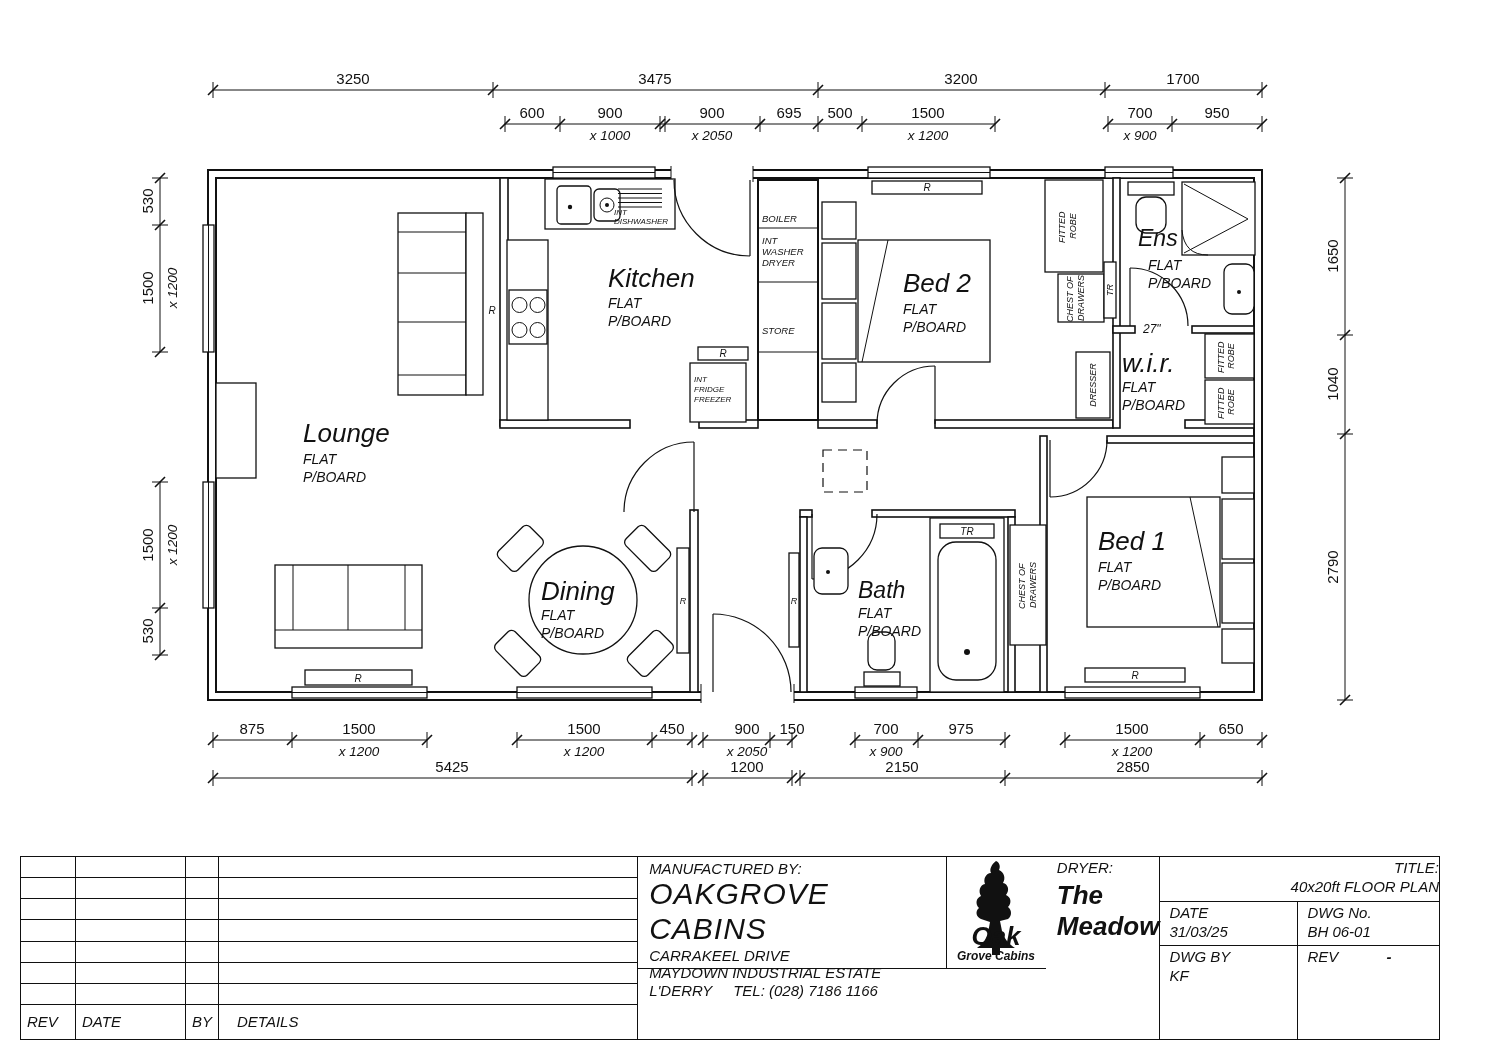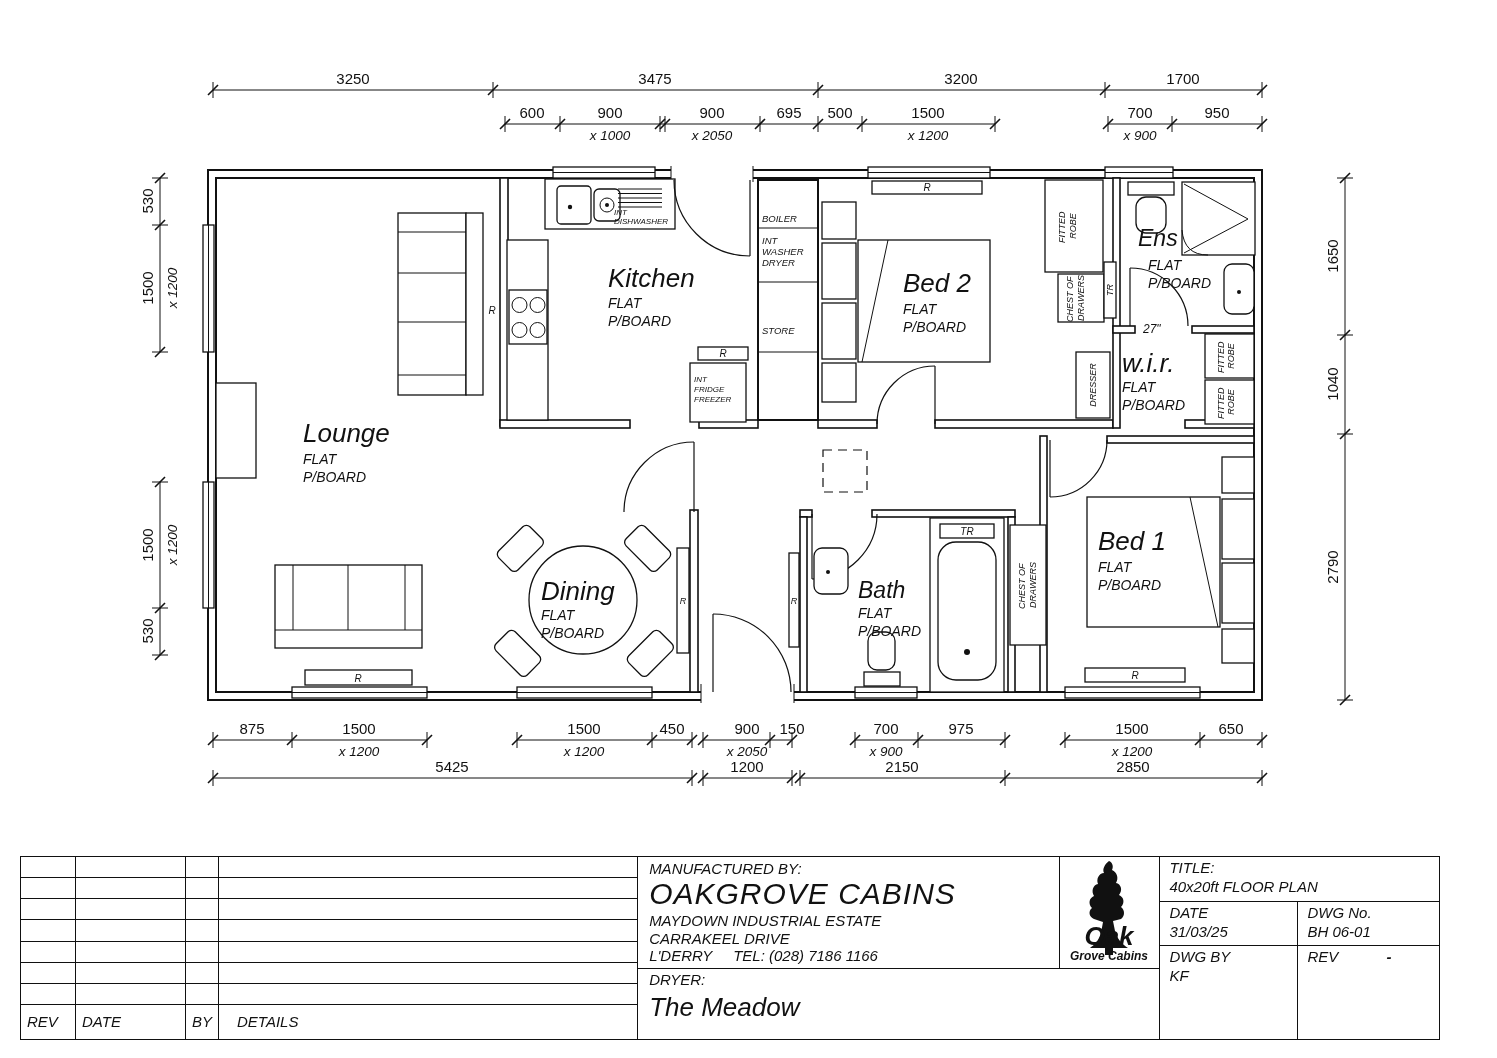--- a/index.html
+++ b/index.html
@@ -27,37 +27,37 @@
   
   .tstrip{position:absolute;left:20px;top:856px;width:1420px;height:184px;border:1.6px solid #111;
           display:flex;box-sizing:border-box;font-style:italic;}
   .revtable{width:617px;display:grid;grid-template-columns:55px 110px 33px 1fr;
             grid-template-rows:repeat(7,1fr) 34px;box-sizing:border-box;}
   .rc{border-right:1.5px solid #111;border-bottom:1.5px solid #111;}
   .rc.last{border-right:none;}
   .rh{border-right:1.5px solid #111;display:flex;align-items:center;padding-left:6px;
       font-size:15px;}
   .rh.last{border-right:none;padding-left:18px;font-style:italic;}
-  .center{width:523px;border-left:1.6px solid #111;display:flex;flex-direction:column;box-sizing:border-box;}
+  .center{width:523px;border-left:1.6px solid #111;display:flex;flex-direction:row;box-sizing:border-box;}
   .center-top{height:112px;border-bottom:1.6px solid #111;display:flex;box-sizing:border-box;}
   .mfg-text{flex:1;padding:3px 0 0 11px;line-height:1.16;}
   .mfg-label{font-size:15px;}
   .mfg-company{font-size:30px;letter-spacing:1px;}
   .mfg-addr{font-size:15px;}
   .logo-cell{width:100px;border-left:1.6px solid #111;box-sizing:border-box;}
   .center-bottom{flex:1;padding:2px 0 0 11px;}
   .model-label{font-size:15px;}
-  .model-name{font-size:26px;margin-top:4px;}
+  .model-name{font-size:26px;margin-top:4px;font-weight:bold;}
   .meta{width:280px;border-left:1.6px solid #111;display:flex;flex-direction:column;box-sizing:border-box;font-size:15px;}
   .meta-row{border-bottom:1.5px solid #111;display:flex;box-sizing:border-box;}
   .meta-row:last-child{border-bottom:none;flex:1;}
   .meta-cell{padding:2px 0 2px 9px;box-sizing:border-box;line-height:1.25;}
   .meta-cell.half{width:138px;border-right:1.5px solid #111;}
   .meta-cell.half2{flex:1;border-right:none;}
-  .meta-cell.full{width:100%;}
+  .meta-cell.full{width:100%;text-align:right;}
   .rev-dash{display:inline-block;margin-left:44px;font-weight:bold;}
 </style>
 </head>
 <body>
 
 <div class="sheet">
 
 <svg width="1497" height="830" viewBox="0 0 1497 830">
 
   <g>
@@ -602,22 +602,22 @@
     <div class="rh">DATE</div>
     <div class="rh">BY</div>
     <div class="rh last">DETAILS</div>
   </div>
 
   <div class="center">
     <div class="center-top">
       <div class="mfg-text">
         <div class="mfg-label">MANUFACTURED BY:</div>
         <div class="mfg-company">OAKGROVE CABINS</div>
+        <div class="mfg-addr">CARRAKEEL DRIVE</div>
         <div class="mfg-addr">MAYDOWN INDUSTRIAL ESTATE</div>
-        <div class="mfg-addr">CARRAKEEL DRIVE</div>
         <div class="mfg-addr">
           <span>L'DERRY</span>&nbsp;&nbsp;&nbsp;&nbsp;
           <span>TEL: (028) 7186 1166</span>
         </div>
       </div>
       <div class="logo-cell">
         <svg width="98" height="108" viewBox="0 0 98 108">
           <g>
             <path fill="#111" d="M49,4 C45,7 42,12 44,16 C39,16 36,22 38,27 C33,28 31,34 34,39 C29,41 28,47 32,51 C28,54 29,60 34,62 L43,65 L41,76 C38,85 34,88 30,91 L68,91 C62,87 57,82 55,74 L53,64 L61,62 C65,59 65,53 61,50 C65,46 64,40 59,38 C63,33 61,27 56,26 C59,21 57,15 52,13 C54,9 52,5 49,4 Z"></path>
             <rect x="45" y="84" width="8" height="14" fill="#111"></rect>

